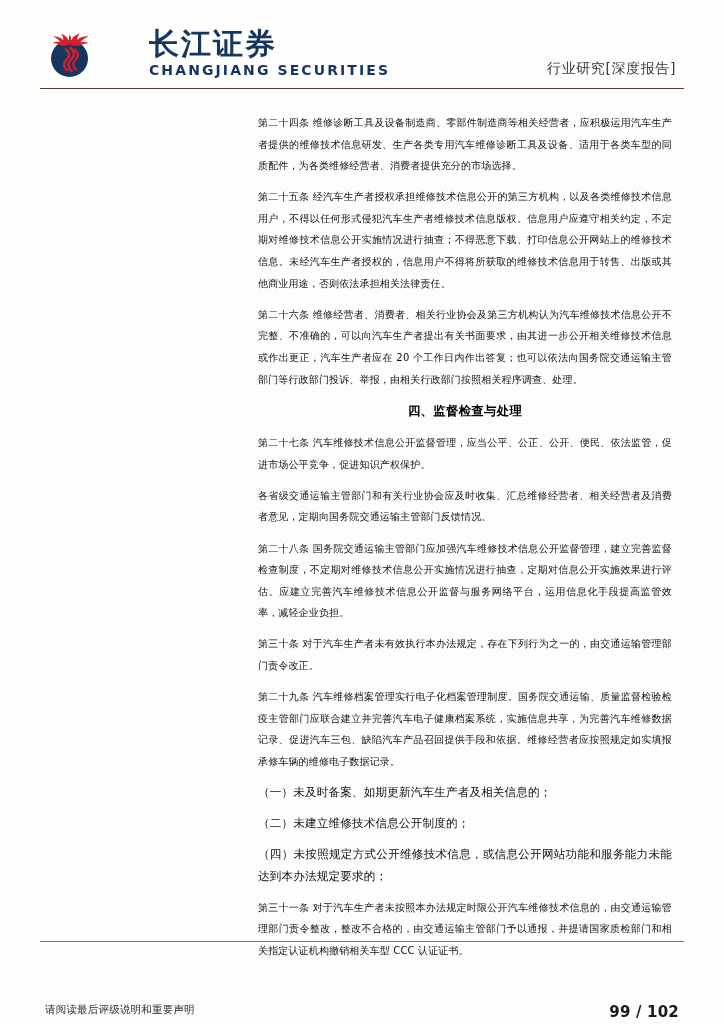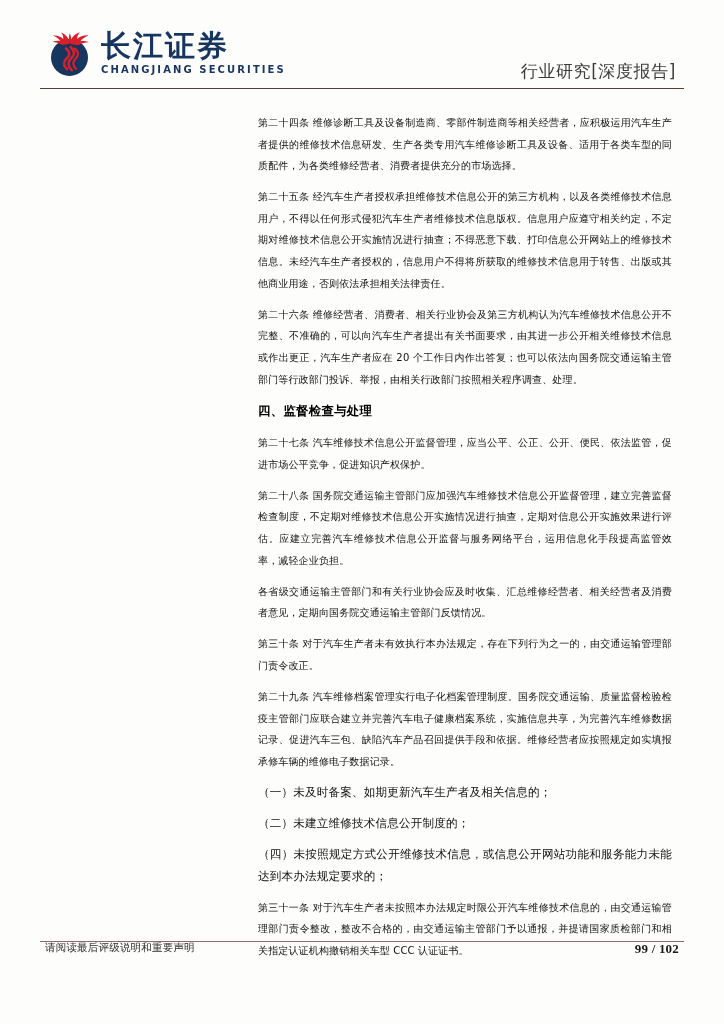--- a/index.html
+++ b/index.html
@@ -32,20 +32,21 @@
     width: 644px;
     height: 66px;
   }
 
   .logo-block {
     position: absolute;
     left: 8px;
     top: 6px;
     display: flex;
     align-items: center;
+    gap: 48px;
   }
 
   .logo-mark {
     position: relative;
     width: 46px;
     height: 48px;
     flex: 0 0 auto;
   }
   .logo-mark .disc {
     position: absolute;
@@ -70,33 +71,33 @@
     font-family: "DejaVu Sans", "Liberation Sans", sans-serif;
     font-size: 30px;
     font-weight: bold;
     color: #16355f;
     letter-spacing: 2px;
     display: block;
     line-height: 32px;
   }
   .logo-en {
     font-family: "DejaVu Sans", "Liberation Sans", sans-serif;
-    font-size: 10px;
+    font-size: 14px;
     font-weight: bold;
     color: #16355f;
     letter-spacing: 2.1px;
     display: block;
     margin-top: 3px;
   }
 
   .header-right {
     position: absolute;
     right: 8px;
     top: 38px;
-    font-size: 17px;
+    font-size: 14px;
     color: #3b3b3b;
     letter-spacing: 0.6px;
   }
 
   .header-rule {
     position: absolute;
     left: 40px;
     top: 88px;
     width: 644px;
     height: 0;
@@ -121,20 +122,21 @@
     letter-spacing: 0.15px;
   }
 
   .heading {
     font-size: 12.4px;
     font-weight: bold;
     line-height: 20px;
     margin: 11px 0 11px 0;
     color: #000000;
     letter-spacing: 0.3px;
+    text-align: center;
   }
 
   .list-item {
     font-size: 11.6px;
     line-height: 21.6px;
     text-align: justify;
     text-justify: inter-ideograph;
     margin: 0 0 9.5px 0;
     color: #111111;
     text-indent: 0;
@@ -146,41 +148,40 @@
     position: absolute;
     left: 40px;
     top: 941px;
     width: 644px;
     height: 0;
     border-top: 1.1px solid #8f6a6a;
   }
   .footer {
     position: absolute;
     left: 40px;
-    top: 941px;
+    top: 1003px;
     width: 644px;
     height: 18px;
   }
   .footer-left {
     position: absolute;
     left: 5px;
     top: 0;
     font-size: 10.5px;
     color: #2c2c2c;
     letter-spacing: 0.2px;
   }
   .footer-right {
     position: absolute;
     right: 5px;
     top: 0;
-    font-size: 13px;
+    font-size: 15px;
     font-weight: bold;
     color: #1a1a1a;
     letter-spacing: 0.2px;
-    font-family: Liberation Serif, serif;
   }
 </style>
 </head>
 <body>
 
 <div class="page">
 
   <div class="header">
 
     <div class="logo-block">
@@ -213,22 +214,22 @@
 
   <div class="content">
 
     <p class="para">第二十四条  维修诊断工具及设备制造商、零部件制造商等相关经营者，应积极运用汽车生产者提供的维修技术信息研发、生产各类专用汽车维修诊断工具及设备、适用于各类车型的同质配件，为各类维修经营者、消费者提供充分的市场选择。</p>
     <p class="para">第二十五条  经汽车生产者授权承担维修技术信息公开的第三方机构，以及各类维修技术信息用户，不得以任何形式侵犯汽车生产者维修技术信息版权。信息用户应遵守相关约定，不定期对维修技术信息公开实施情况进行抽查；不得恶意下载、打印信息公开网站上的维修技术信息。未经汽车生产者授权的，信息用户不得将所获取的维修技术信息用于转售、出版或其他商业用途，否则依法承担相关法律责任。</p>
     <p class="para">第二十六条  维修经营者、消费者、相关行业协会及第三方机构认为汽车维修技术信息公开不完整、不准确的，可以向汽车生产者提出有关书面要求，由其进一步公开相关维修技术信息或作出更正，汽车生产者应在 20 个工作日内作出答复；也可以依法向国务院交通运输主管部门等行政部门投诉、举报，由相关行政部门按照相关程序调查、处理。</p>
 
     <h2 class="heading">四、监督检查与处理</h2>
 
     <p class="para">第二十七条  汽车维修技术信息公开监督管理，应当公平、公正、公开、便民、依法监管，促进市场公平竞争，促进知识产权保护。</p>
+    <p class="para">各省级交通运输主管部门和有关行业协会应及时收集、汇总维修经营者、相关经营者及消费者意见，定期向国务院交通运输主管部门反馈情况。</p>
     <p class="para">第二十八条  国务院交通运输主管部门应加强汽车维修技术信息公开监督管理，建立完善监督检查制度，不定期对维修技术信息公开实施情况进行抽查，定期对信息公开实施效果进行评估。应建立完善汽车维修技术信息公开监督与服务网络平台，运用信息化手段提高监管效率，减轻企业负担。</p>
-    <p class="para">各省级交通运输主管部门和有关行业协会应及时收集、汇总维修经营者、相关经营者及消费者意见，定期向国务院交通运输主管部门反馈情况。</p>
     <p class="para">第三十条  对于汽车生产者未有效执行本办法规定，存在下列行为之一的，由交通运输管理部门责令改正。</p>
     <p class="para">第二十九条  汽车维修档案管理实行电子化档案管理制度。国务院交通运输、质量监督检验检疫主管部门应联合建立并完善汽车电子健康档案系统，实施信息共享，为完善汽车维修数据记录、促进汽车三包、缺陷汽车产品召回提供手段和依据。维修经营者应按照规定如实填报承修车辆的维修电子数据记录。</p>
 
     <p class="list-item">（一）未及时备案、如期更新汽车生产者及相关信息的；</p>
     <p class="list-item">（二）未建立维修技术信息公开制度的；</p>
     <p class="list-item">（四）未按照规定方式公开维修技术信息，或信息公开网站功能和服务能力未能达到本办法规定要求的；</p>
 
     <p class="para">第三十一条  对于汽车生产者未按照本办法规定时限公开汽车维修技术信息的，由交通运输管理部门责令整改，整改不合格的，由交通运输主管部门予以通报，并提请国家质检部门和相关指定认证机构撤销相关车型 CCC 认证证书。</p>
 
   </div>

